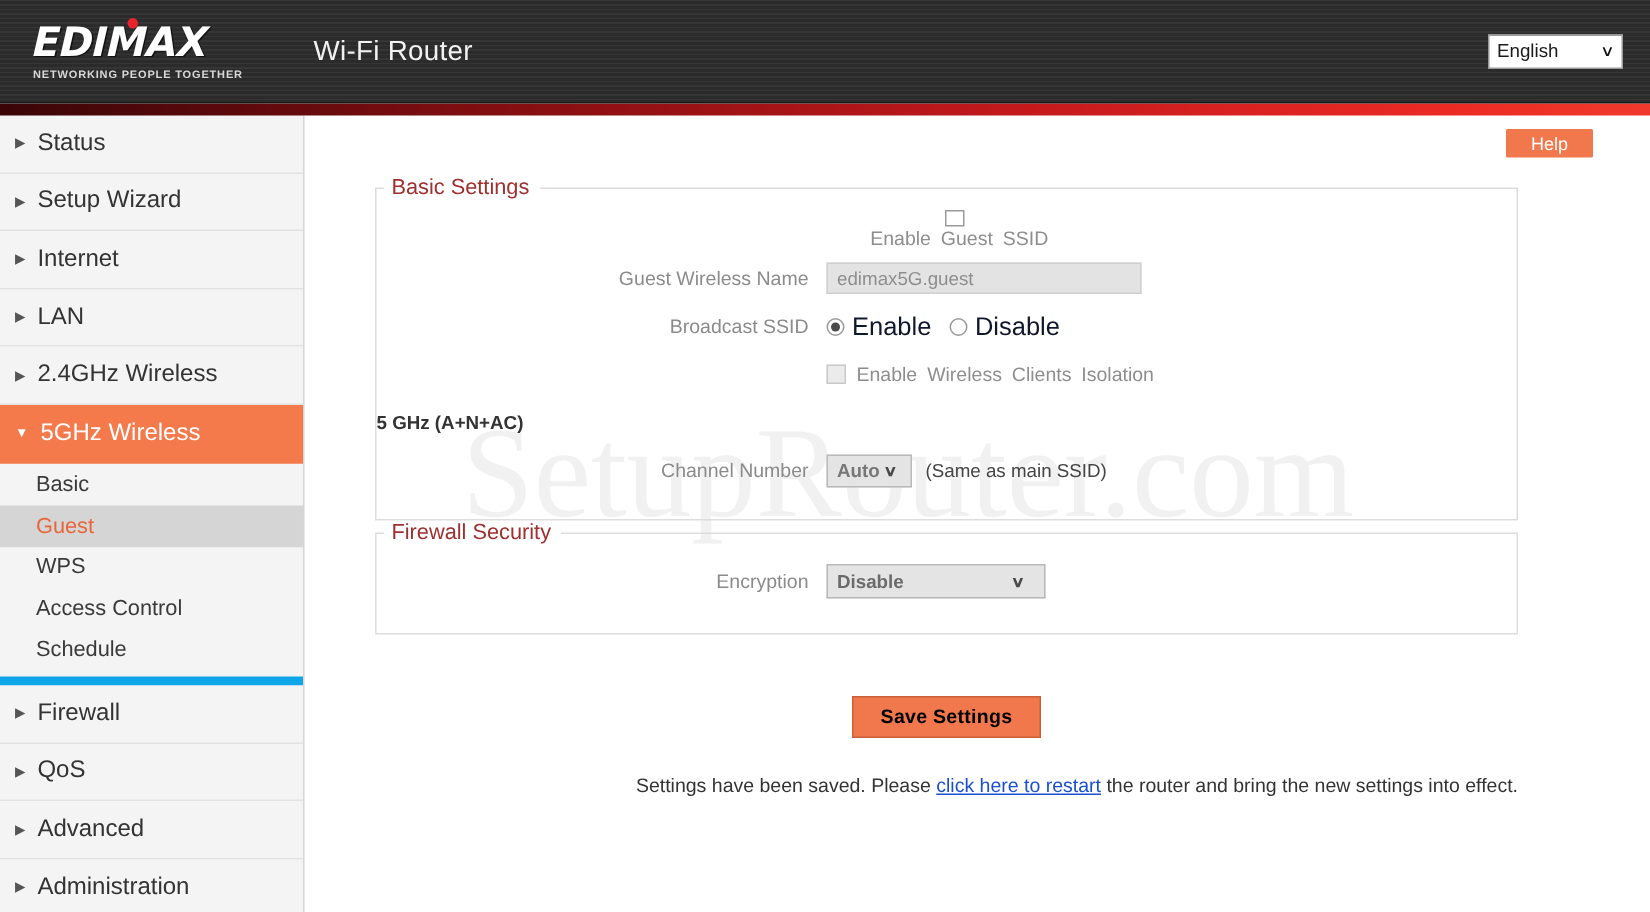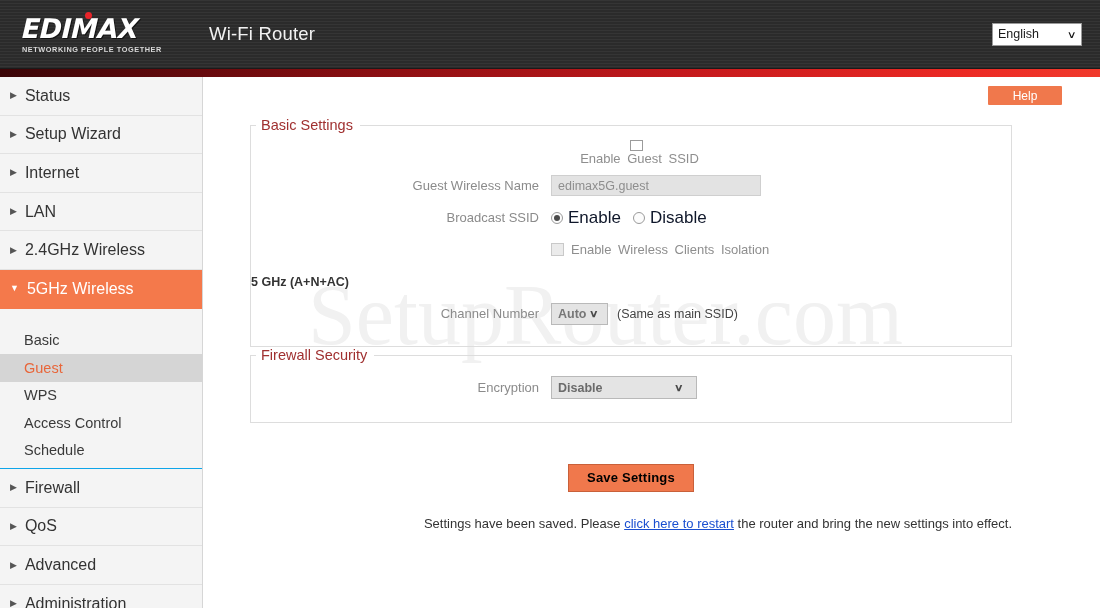--- a/index.html
+++ b/index.html
@@ -153,21 +153,21 @@
     padding-left: 24px;
     font-size: 14.5px;
     color: #3a3a3a;
     cursor: pointer;
     background: #f4f4f4;
   }
   .sub-item.selected {
     background: #d5d5d5;
     color: #e8663a;
   }
-  .sub-group { padding-top: 18px; padding-bottom: 4px; border-bottom: 1px solid #0ea5e9; }
+  .sub-group { padding-top: 1px; padding-bottom: 4px; border-bottom: 6px solid #0ea5e9; }
 
   
   .content {
     flex: 1;
     position: relative;
     background: #ffffff;
     overflow: hidden;
   }
 
   .watermark {
@@ -181,21 +181,21 @@
     pointer-events: none;
     user-select: none;
     letter-spacing: 0px;
     z-index: 0;
   }
 
   .help-btn {
     position: absolute;
     right: 38px;
     top: 9px;
-    width: 74px;
+    width: 58px;
     height: 19px;
     background: #f0784c;
     color: #ffffff;
     font-size: 12px;
     display: flex;
     align-items: center;
     justify-content: center;
     cursor: pointer;
     z-index: 4;
     border-radius: 1px;

